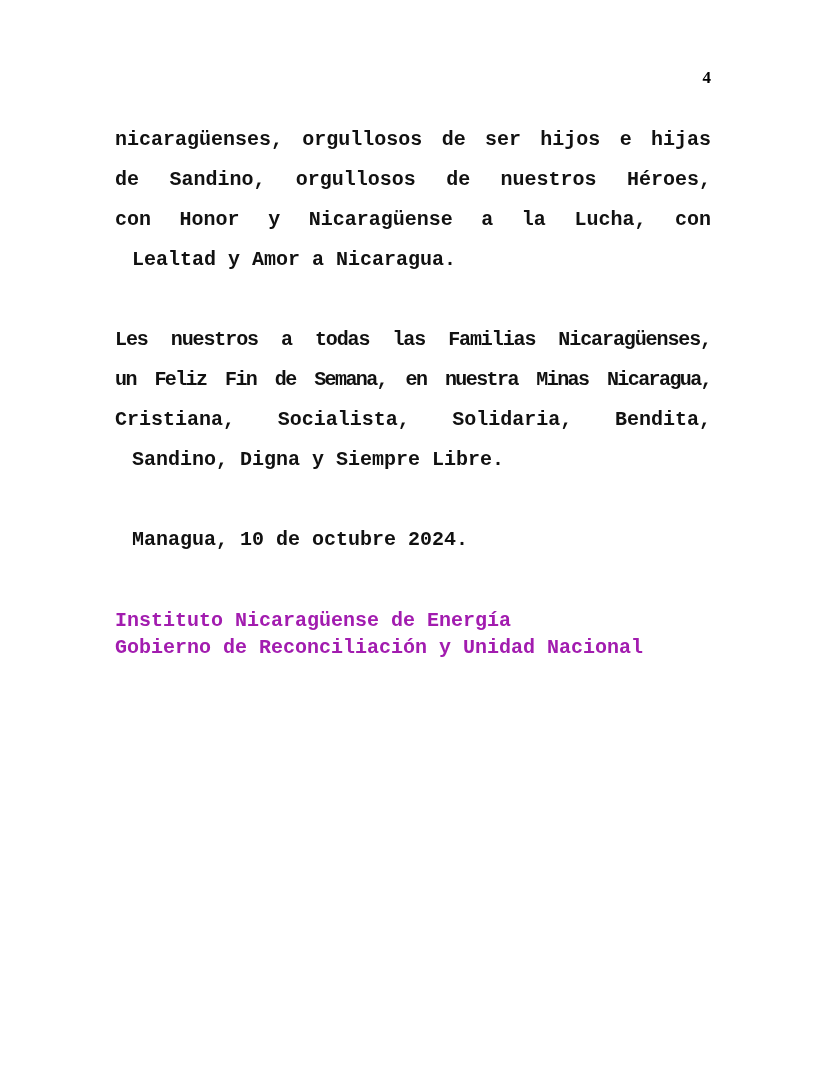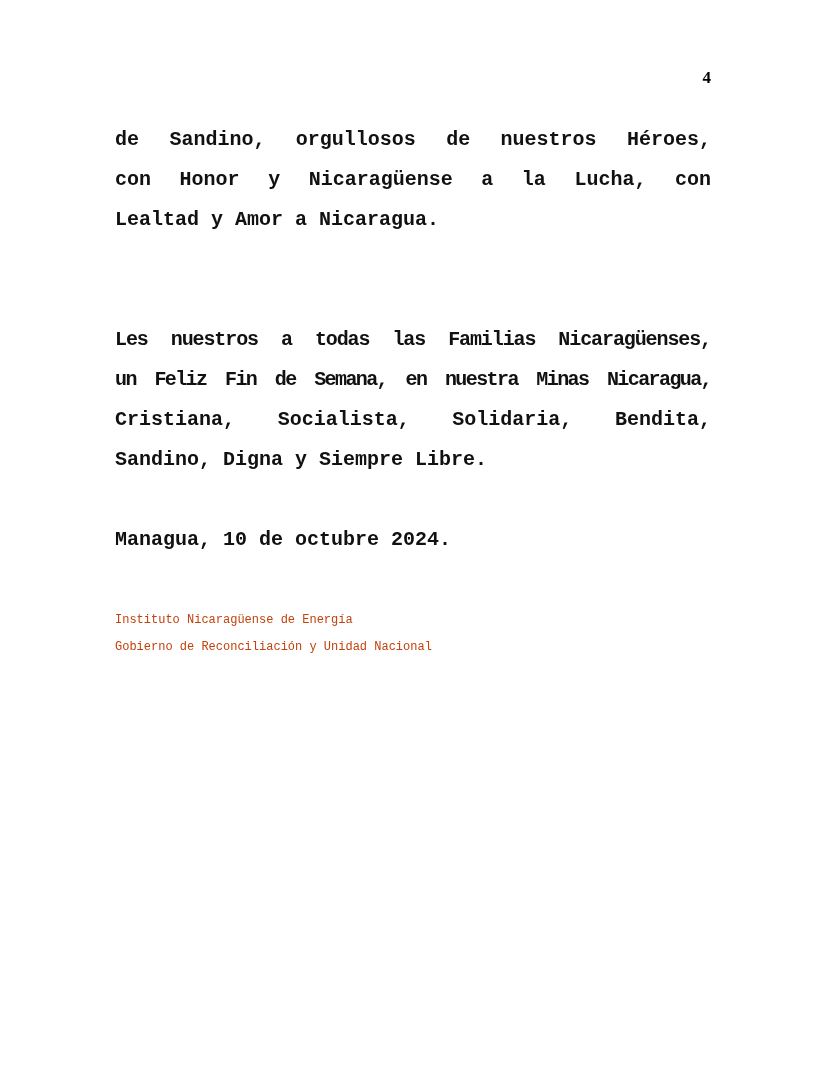--- a/index.html
+++ b/index.html
@@ -9,37 +9,38 @@
       font-family: "Liberation Serif", "DejaVu Serif", serif;
       font-weight: bold; font-size: 17px; color: #000;
     }
     .body-text {
       position: absolute; left: 115px; width: 596px;
       font-family: "Liberation Mono", "DejaVu Sans Mono", monospace;
       font-weight: bold; font-size: 20px; color: #111;
       line-height: 40px;
     }
     .line { display: block; text-align: justify; text-align-last: justify; white-space: nowrap; }
-    .line.last { text-align-last: left; }
+    .line.last { text-align-last: left; margin-left: 17px; }
     .para1 { top: 120px; }
     .para2 { top: 320px; }
     .date { top: 520px; }
     .signature {
       position: absolute; left: 115px; top: 607px;
       font-family: "Liberation Mono", "DejaVu Sans Mono", monospace;
-      font-weight: normal; font-size: 12px; color: #c2410c; line-height: 27px;
+      font-weight: bold; font-size: 20px; color: #a21caf; line-height: 27px;
     }
     .signature div { white-space: nowrap; }
   </style>
 </head>
 <body>
 
 <div class="page-number">4</div>
 
 <div class="body-text para1">
+  <span class="line">nicaragüenses, orgullosos de ser hijos e hijas</span>
   <span class="line">de Sandino, orgullosos de nuestros Héroes,</span>
   <span class="line">con Honor y Nicaragüense a la Lucha, con</span>
   <span class="line last">Lealtad y Amor a Nicaragua.</span>
 </div>
 
 <div class="body-text para2">
   <span class="line" style="letter-spacing:-1.1px">Les nuestros a todas las Familias Nicaragüenses,</span>
   <span class="line" style="letter-spacing:-1.6px">un Feliz Fin de Semana, en nuestra Minas Nicaragua,</span>
   <span class="line">Cristiana, Socialista, Solidaria, Bendita,</span>
   <span class="line last">Sandino, Digna y Siempre Libre.</span>

